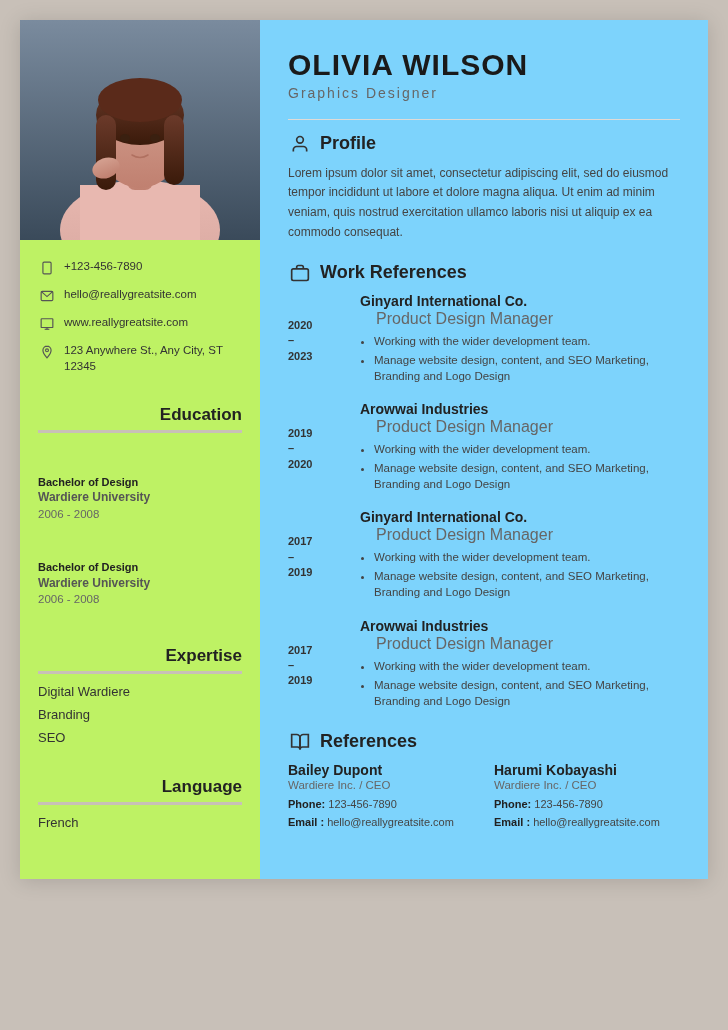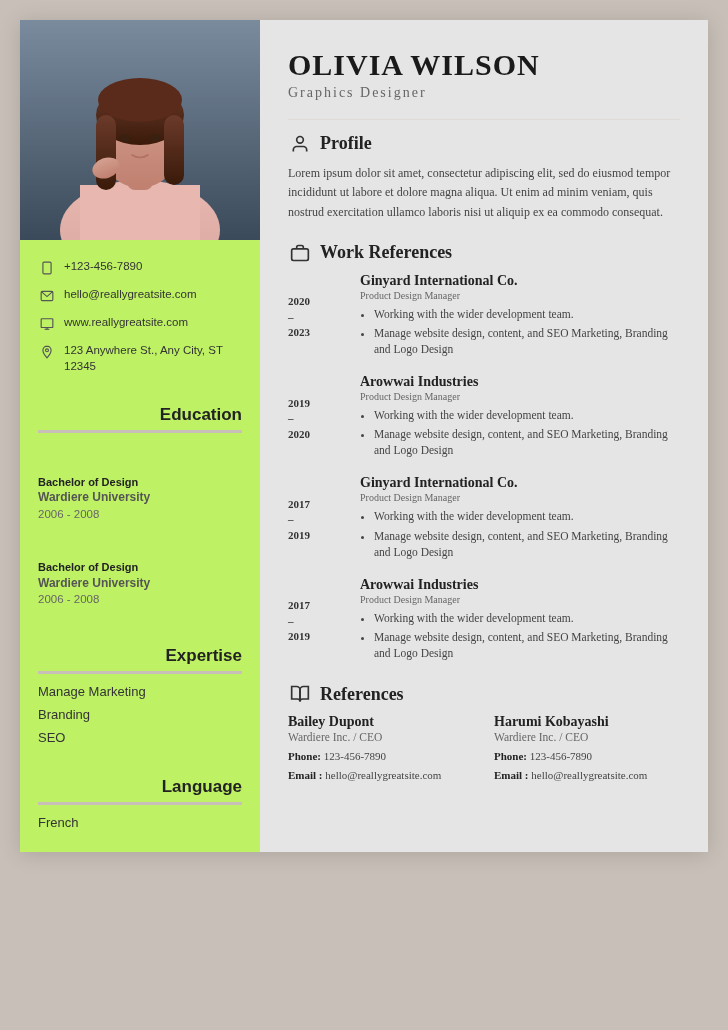--- a/index.html
+++ b/index.html
@@ -117,22 +117,21 @@
     .language-item {
       font-size: 13px;
       color: #333;
       margin-bottom: 8px;
     }
 
     
     .right-col {
       flex: 1;
       padding: 28px 28px 28px 28px;
-      background: #e5e5e5;
-      font-family: Liberation Serif, serif;
+      background: #7dd3fc;
     }
     .name-title-block {
       margin-bottom: 18px;
     }
     .person-name {
       font-size: 30px;
       font-weight: 900;
       color: #1a1a1a;
       letter-spacing: 1px;
       line-height: 1.15;
@@ -202,23 +201,24 @@
     .work-content {
       flex: 1;
     }
     .work-company {
       font-size: 14px;
       font-weight: 700;
       color: #222;
       margin-bottom: 1px;
     }
     .work-role {
-      font-size: 10px;
+      font-size: 16px;
       color: #666;
       margin-bottom: 5px;
+      margin-left: 16px;
     }
     .work-bullets {
       padding-left: 14px;
     }
     .work-bullet {
       font-size: 11.5px;
       color: #444;
       margin-bottom: 3px;
       line-height: 1.4;
     }
@@ -360,21 +360,21 @@
       </div>
       <div class="edu-entry">
         <div class="edu-degree">Bachelor of Design</div>
         <div class="edu-uni">Wardiere University</div>
         <div class="edu-year">2006 - 2008</div>
       </div>
     </div>
 
     <div class="left-section">
       <div class="left-section-title">Expertise</div>
-      <div class="expertise-item">Manage Marketing</div>
+      <div class="expertise-item">Digital Wardiere</div>
       <div class="expertise-item">Branding</div>
       <div class="expertise-item">SEO</div>
     </div>
 
     <div class="left-section">
       <div class="left-section-title">Language</div>
       <div class="language-item">French</div>
     </div>
   </div>
 

